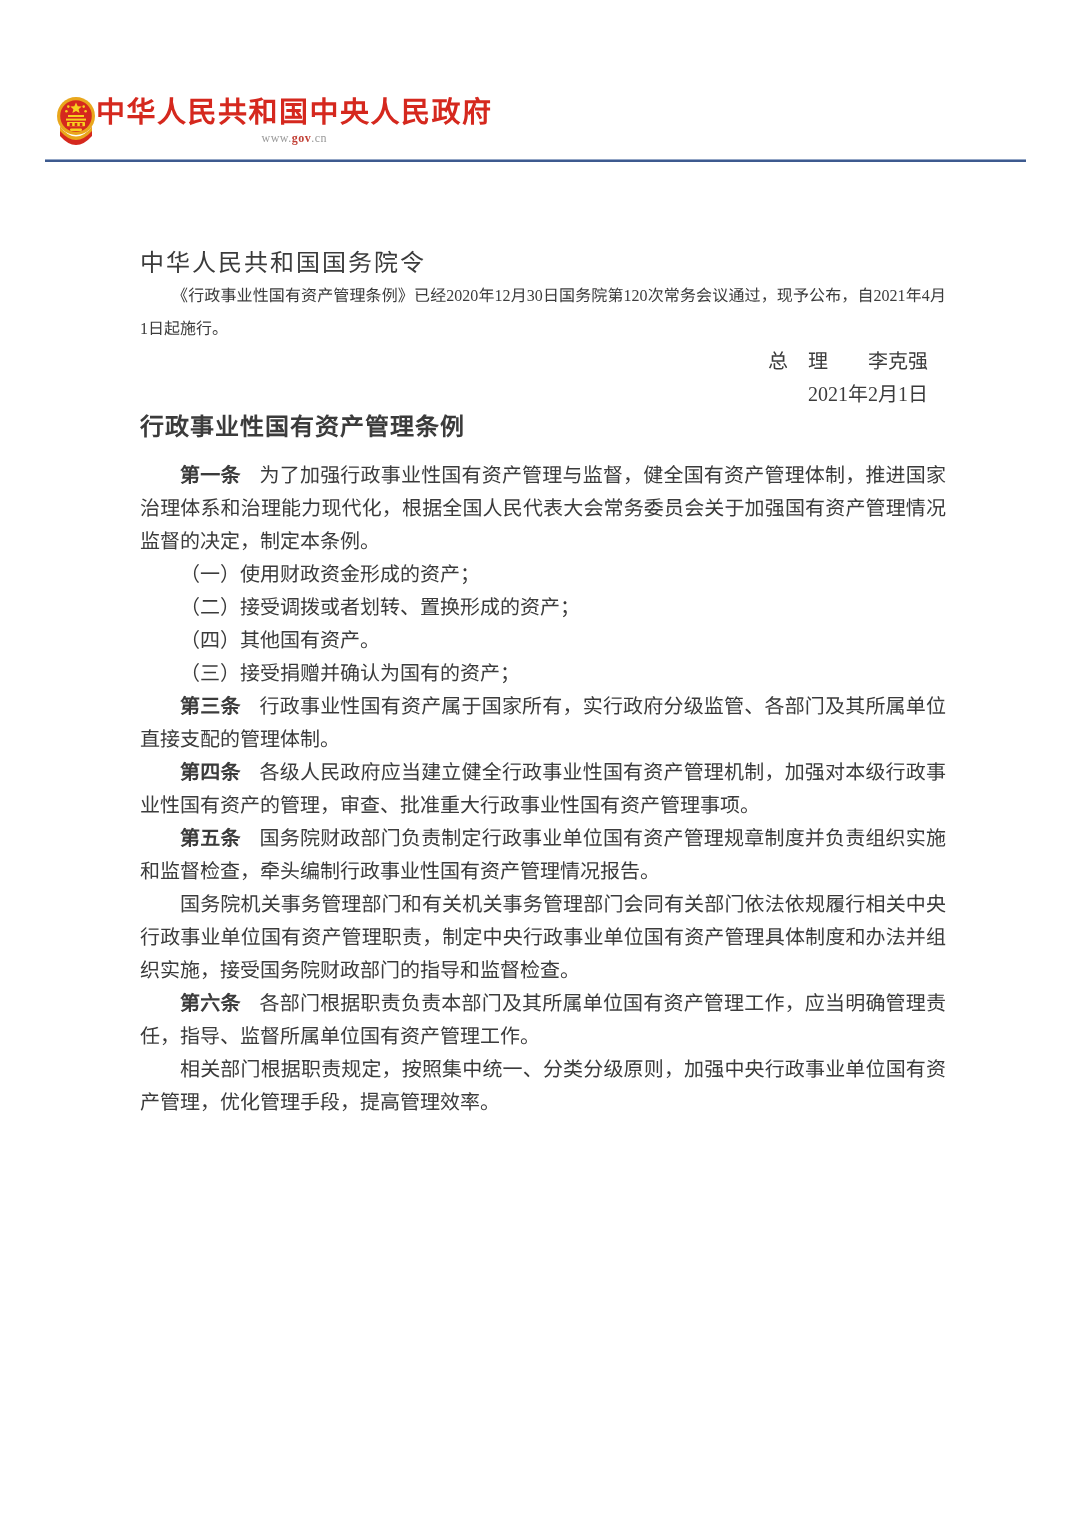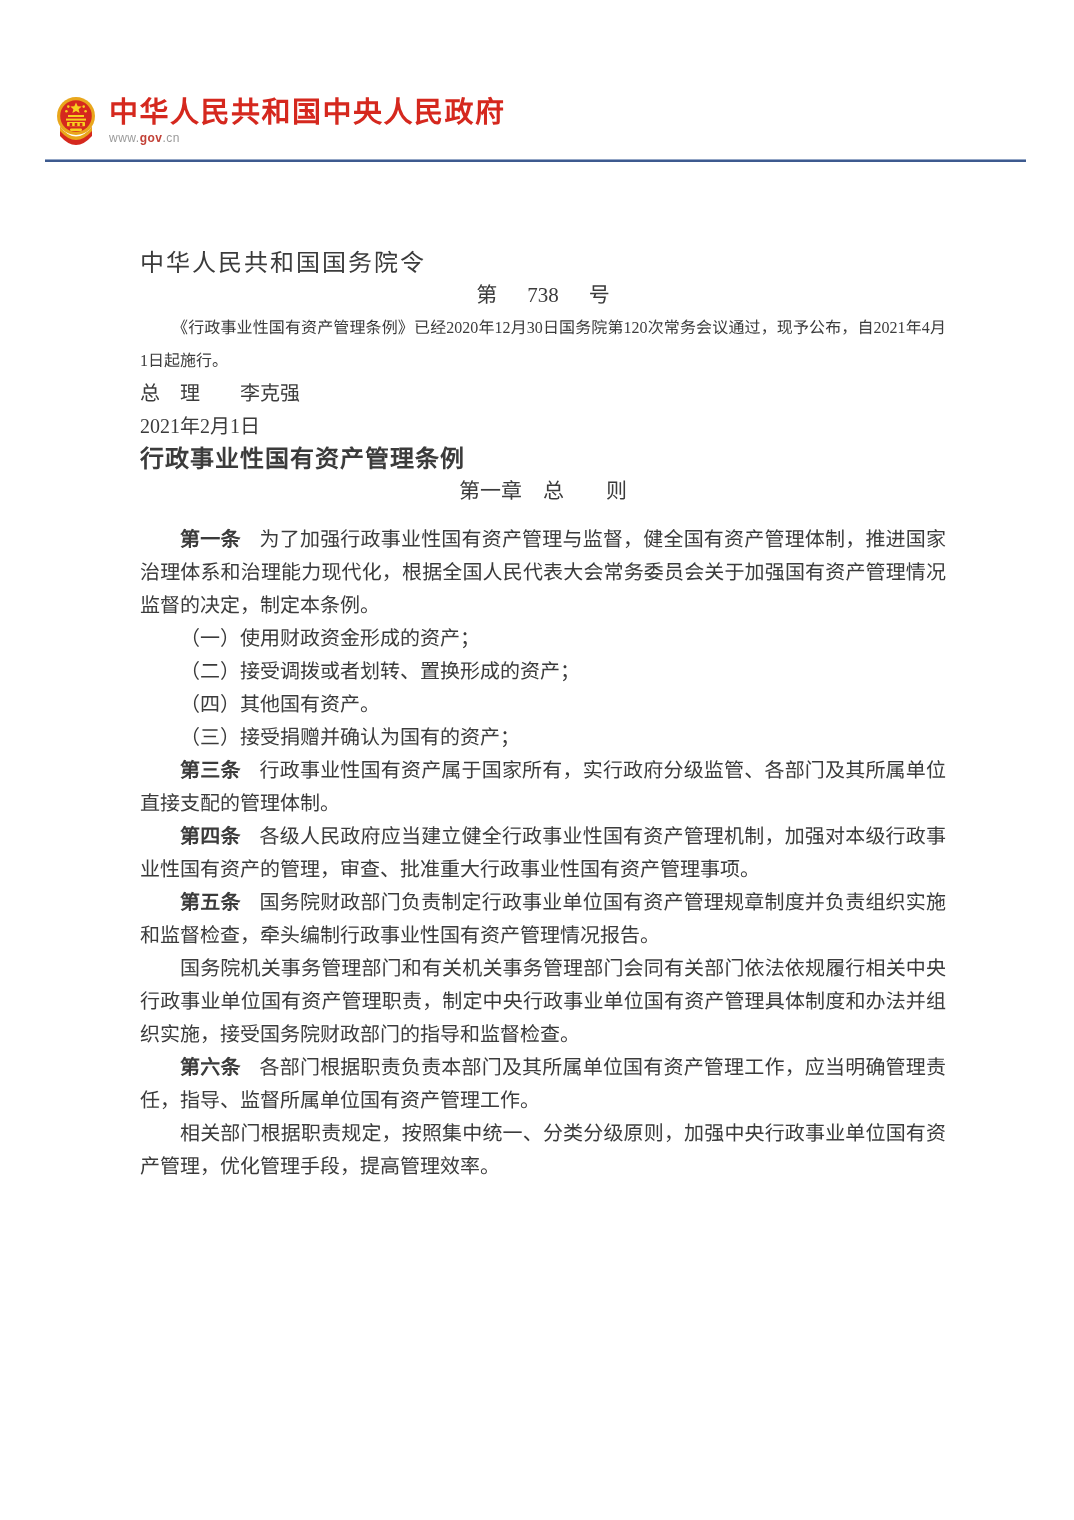--- a/index.html
+++ b/index.html
@@ -10,21 +10,21 @@
     font-family:"Liberation Serif","DejaVu Serif",serif;
     overflow:hidden;
   }
 
   
   .masthead {
     position:absolute; left:56px; top:96px;
     display:flex; align-items:flex-start; cursor:pointer;
   }
   .emblem { width:40px; height:54px; display:block; }
-  .brand { margin-left:13px; font-family:Liberation Sans, sans-serif; }
+  .brand { font-family:Liberation Serif, serif;text-align:center; }
   .site-title {
     font-size:29px; font-weight:bold; color:#d5281e;
     letter-spacing:1.5px; line-height:1.12; white-space:nowrap;
   }
   .site-url { margin-top:3px; font-size:12px; color:#9a9a9a; letter-spacing:.5px; }
   .site-url .gov { color:#c24137; font-weight:bold; }
   .rule {
     position:absolute; left:45px; top:159px; width:981px; height:3px;
     background:#3d5a8f; border-top:1px solid #93a6c6; box-sizing:border-box;
   }
@@ -37,21 +37,21 @@
     padding-top:247px; text-align:left;
     font-size:24px; font-weight:normal; letter-spacing:2px; line-height:32px;
   }
   .decree-no { margin-top:41px; text-align:center; font-size:21px; line-height:32px; }
   .decree-no .num-part + .num-part { margin-left:30px; }
 
   .preamble {
     margin-top:27px; font-size:16px; line-height:33px;
     text-align:justify; text-indent:2em;
   }
-  .sig-line { font-size:20px; line-height:33px; padding-right:18px; }
+  .sig-line { font-size:20px; line-height:33px; text-align:right; padding-right:18px; }
   .sig-name { margin-left:2em; }
 
   .reg-title {
     margin-top:56px; 
     font-size:24px; font-weight:bold; letter-spacing:1px; line-height:32px;
   }
   .chapter { margin-top:34px; text-align:center; font-size:21px; line-height:32px; }
 
   .articles { margin-top:16px;font-family:Liberation Serif, serif; }
   .articles p {
@@ -87,29 +87,27 @@
     <div class="site-title">中华人民共和国中央人民政府</div>
     <div class="site-url"><span>www.</span><span class="gov">gov</span><span>.cn</span></div>
   </div>
 </header>
 <div class="rule"></div>
 
 <main class="doc">
 
   <p class="decree-title">中华人民共和国国务院令</p>
 
-  <p class="decree-no"><span class="num-part">第</span><span class="num-part">738</span><span class="num-part">号</span></p>
 
   <p class="preamble">《行政事业性国有资产管理条例》已经2020年12月30日国务院第120次常务会议通过，现予公布，自2021年4月1日起施行。</p>
 
   <p class="sig-line"><span>总　理</span><span class="sig-name">李克强</span></p>
   <p class="sig-line">2021年2月1日</p>
 
   <p class="reg-title">行政事业性国有资产管理条例</p>
-  <p class="chapter">第一章　总　　则</p>
 
   <div class="articles">
     <p><b class="art-label">第一条</b><span>为了加强行政事业性国有资产管理与监督，健全国有资产管理体制，推进国家治理体系和治理能力现代化，根据全国人民代表大会常务委员会关于加强国有资产管理情况监督的决定，制定本条例。</span></p>
     <p><b class="art-label"></b><span>（一）使用财政资金形成的资产；</span></p>
     <p><b class="art-label"></b><span>（二）接受调拨或者划转、置换形成的资产；</span></p>
     <p><b class="art-label"></b><span>（四）其他国有资产。</span></p>
     <p><b class="art-label"></b><span>（三）接受捐赠并确认为国有的资产；</span></p>
     <p><b class="art-label">第三条</b><span>行政事业性国有资产属于国家所有，实行政府分级监管、各部门及其所属单位直接支配的管理体制。</span></p>
     <p><b class="art-label">第四条</b><span>各级人民政府应当建立健全行政事业性国有资产管理机制，加强对本级行政事业性国有资产的管理，审查、批准重大行政事业性国有资产管理事项。</span></p>
     <p><b class="art-label">第五条</b><span>国务院财政部门负责制定行政事业单位国有资产管理规章制度并负责组织实施和监督检查，牵头编制行政事业性国有资产管理情况报告。</span></p>

